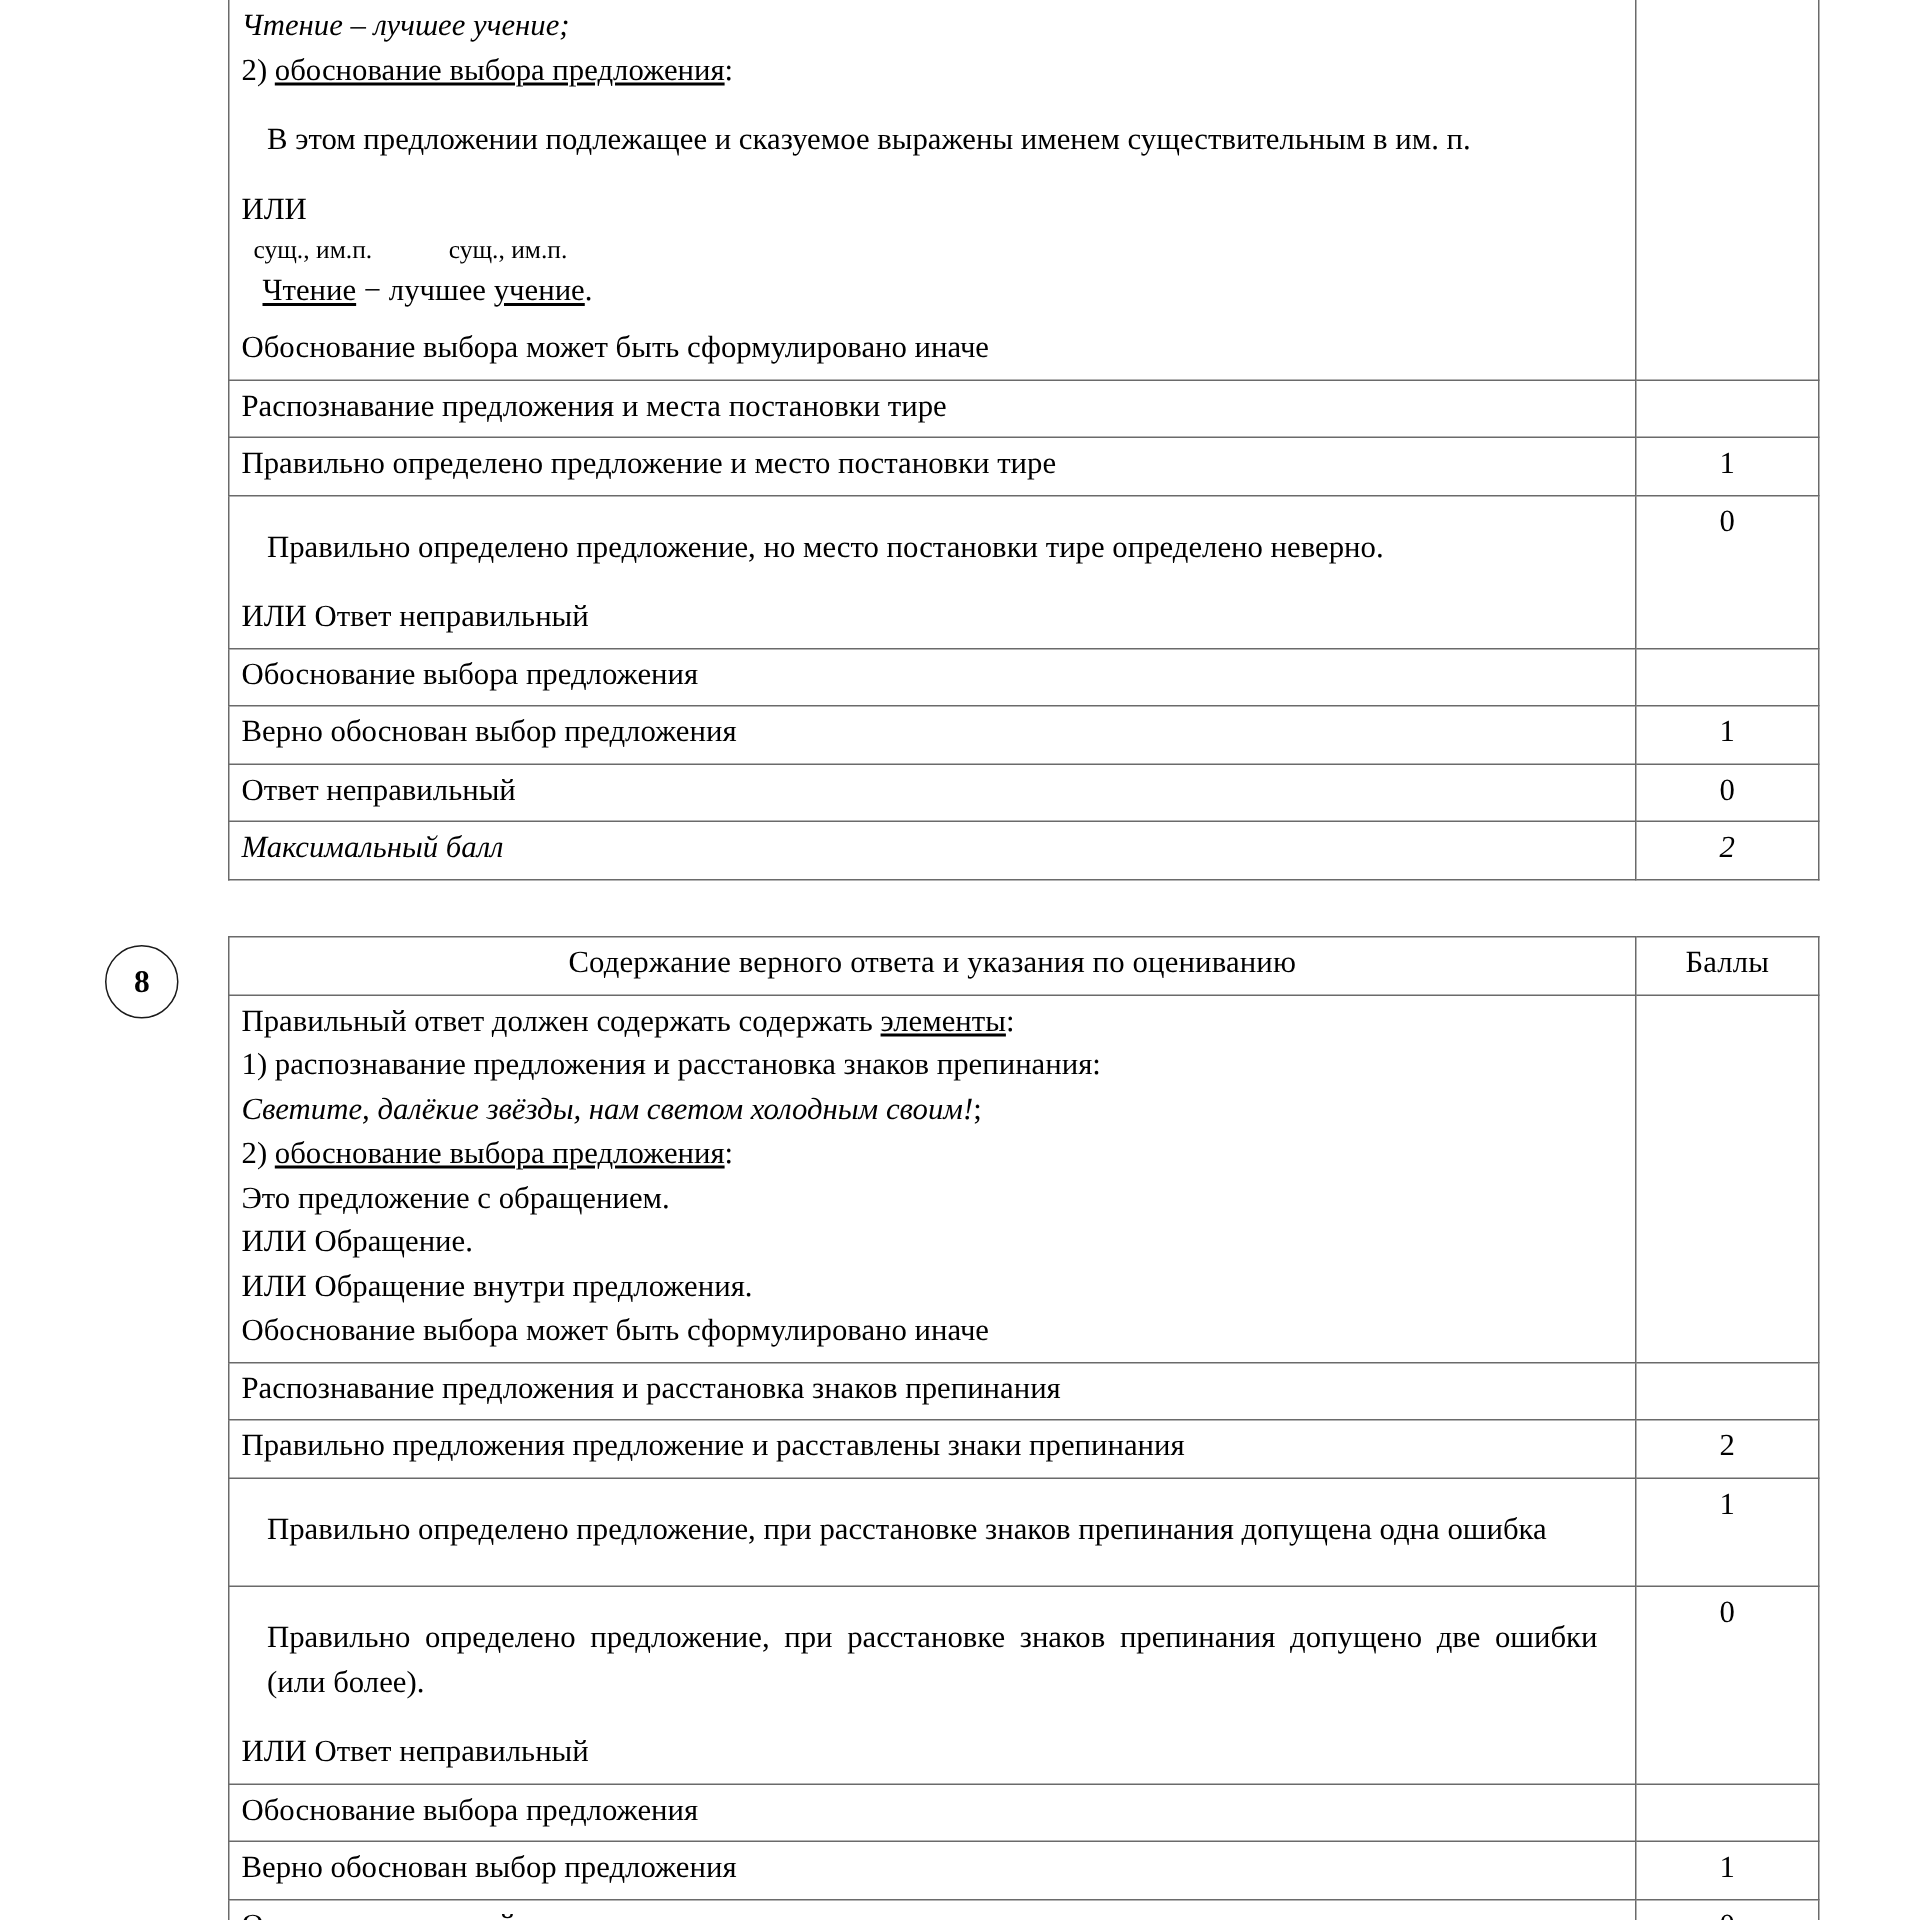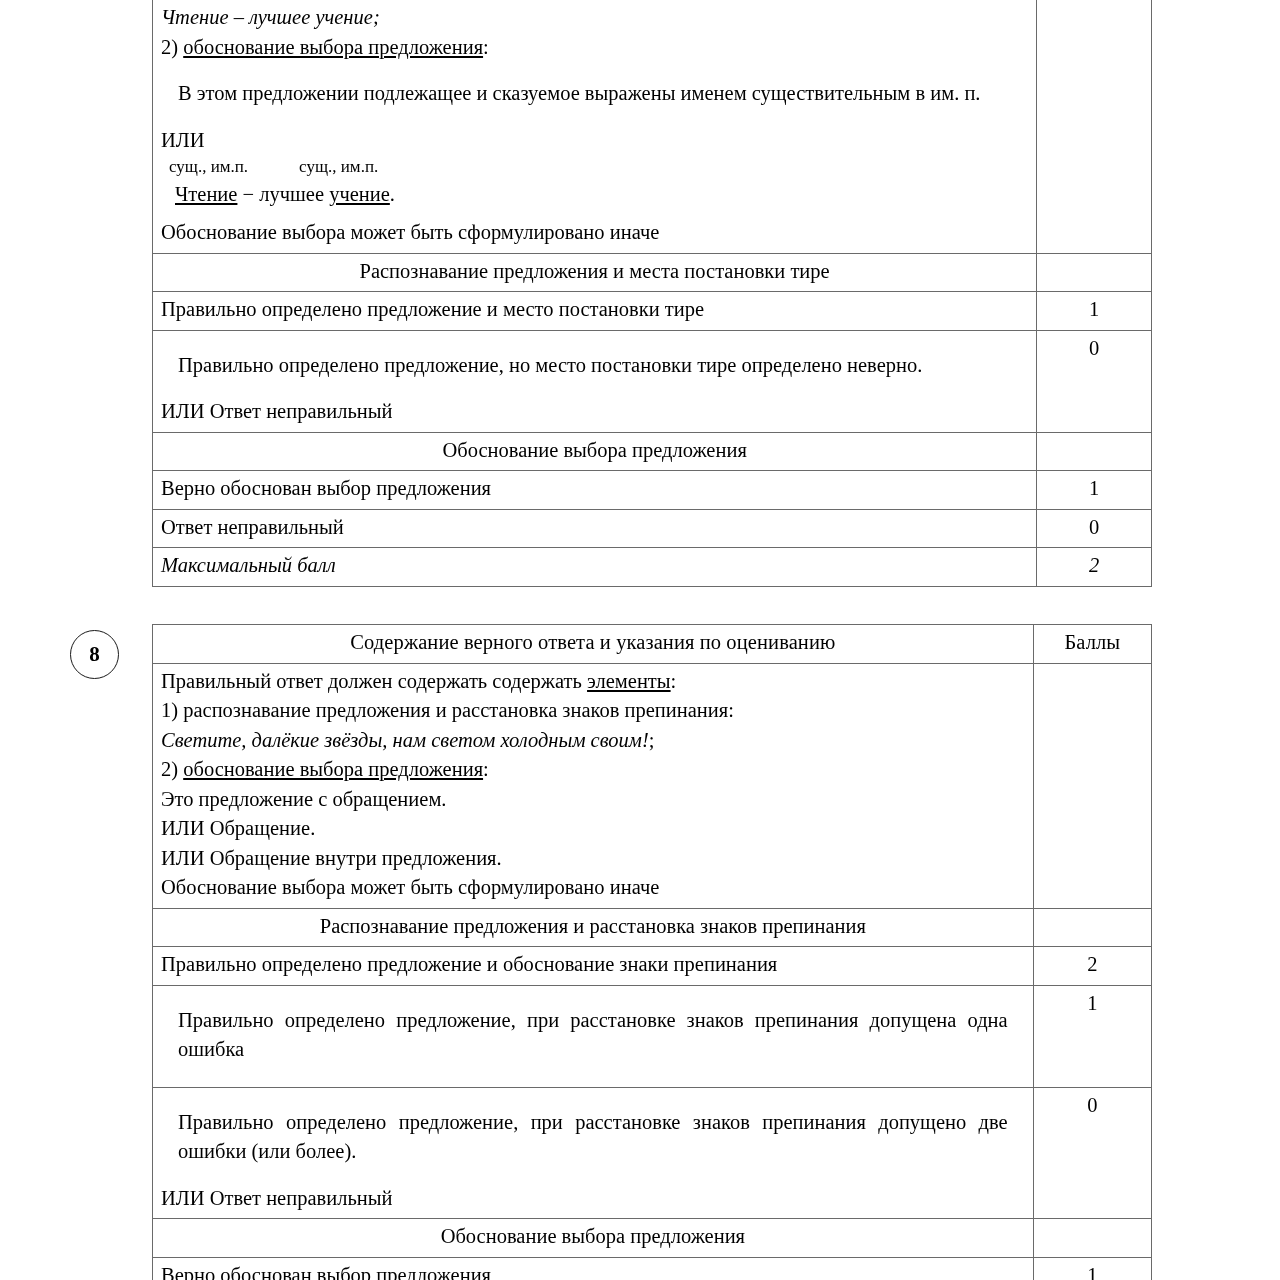--- a/index.html
+++ b/index.html
@@ -11,21 +11,21 @@
     width: 1280px;
     height: 1280px;
     overflow: hidden;
     font-family: "Liberation Serif", "DejaVu Serif", serif;
     color: #000000;
     position: relative;
   }
 
   .page {
     position: relative;
-    width: 1152px;
+    width: 1280px;
     height: 1280px;
   }
 
   
   .grading-table {
     position: absolute;
     border-collapse: collapse;
     table-layout: fixed;
     background: #fff;
   }
@@ -54,21 +54,20 @@
     letter-spacing: 0.1px;
     padding-top: 4px;
     padding-bottom: 4px;
   }
 
   .section-cell {
     font-weight: bold;
     font-size: 20.5px;
     padding-top: 4px;
     padding-bottom: 4px;
-    text-align: center;
   }
   .just-last-left {
     text-align: justify;
     text-align-last: left;
     margin: 17px;
   }
   .ln { margin: 0; }
   .ital { font-style: italic; }
   .u { text-decoration: underline; }
 
@@ -213,21 +212,21 @@
         </td>
         <td class="score-cell"></td>
       </tr>
 
       <tr>
         <td class="section-cell">Распознавание предложения и расстановка знаков препинания</td>
         <td class="score-cell"></td>
       </tr>
 
       <tr>
-        <td>Правильно определено предложение и обоснование знаки препинания</td>
+        <td>Правильно предложения предложение и расставлены знаки препинания</td>
         <td class="score-cell">2</td>
       </tr>
 
       <tr>
         <td>
           <p class="just-last-left">Правильно определено предложение, при расстановке знаков препинания допущена одна ошибка</p>
         </td>
         <td class="score-cell">1</td>
       </tr>
 

